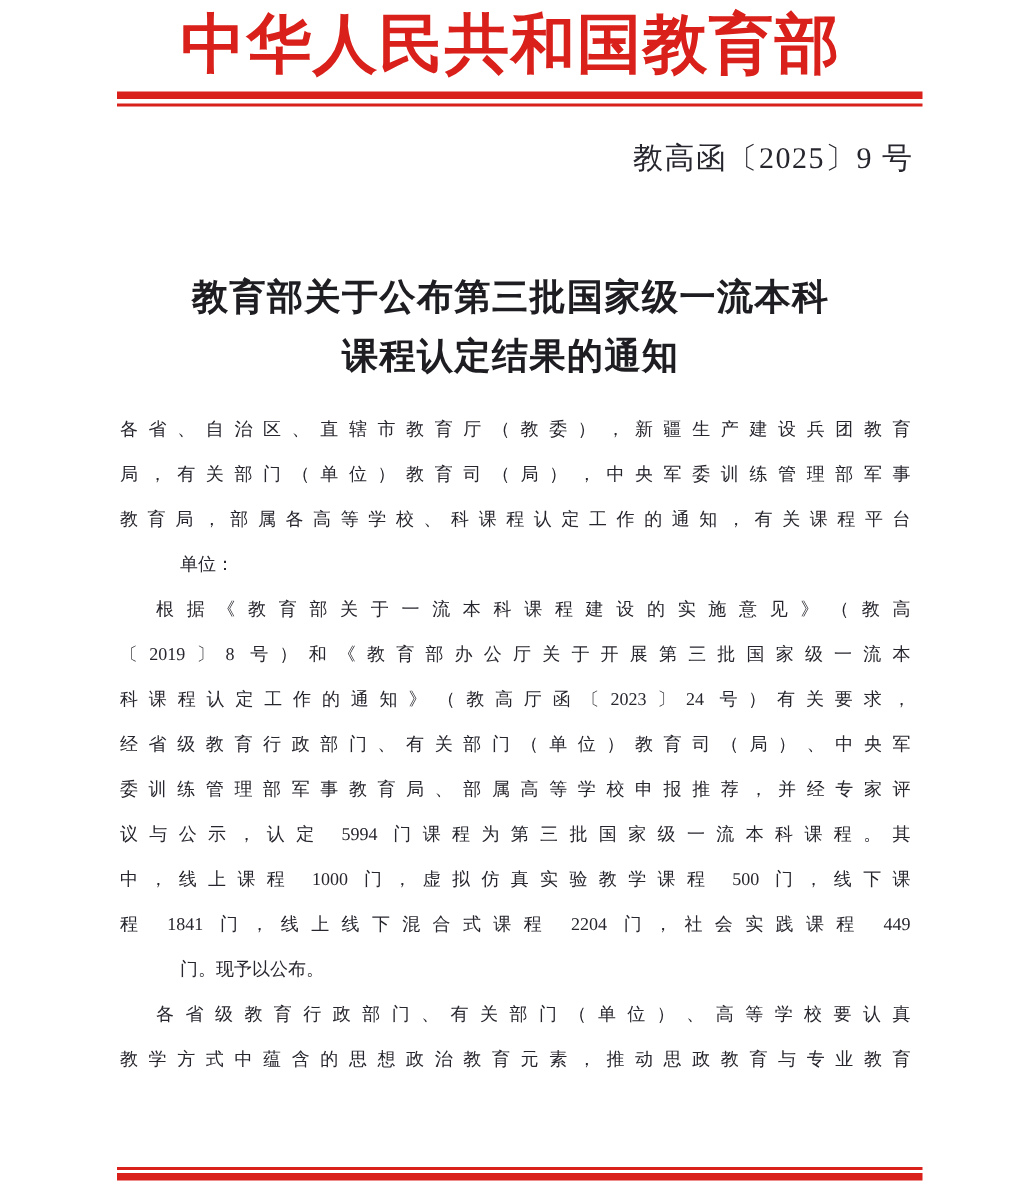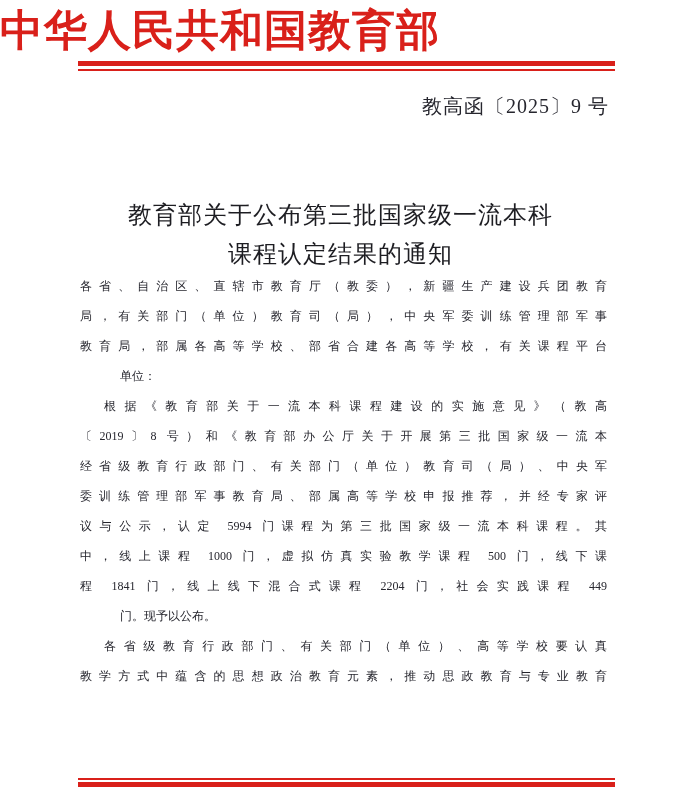--- a/index.html
+++ b/index.html
@@ -13,21 +13,21 @@
     position:relative;
     width:681px;
     height:789px;
     background:#ffffff;
     overflow:hidden;
     font-family:"Liberation Serif","DejaVu Serif",serif;
   }
   .org-title{
     position:absolute;
     left:0; right:0; top:6px;
-    text-align:left;
+    text-align:center;
     color:var(--accent-red,#d9201a);
     font-size:43px;
     font-weight:bold;
     letter-spacing:1px;
     line-height:50px;
     white-space:nowrap;
   }
   .header-divider{
     position:absolute;
     left:78px; top:61px;
@@ -47,24 +47,24 @@
     position:absolute;
     right:72px; top:93px;
     color:var(--text-dark,#26262e);
     font-size:20px;
     line-height:26px;
     letter-spacing:1px;
     white-space:nowrap;
   }
   .notice-title{
     position:absolute;
-    left:0; right:0; top:196px;
+    left:0; right:0; top:180px;
     text-align:center;
     color:var(--title-black,#1d1d22);
-    font-weight:normal;
+    font-weight:bold;
     font-size:24px;
     line-height:38.5px;
     letter-spacing:1px;
   }
   .body-text{
     position:absolute;
     left:80px; top:271px;
     width:527px;
     color:var(--text-dark,#26262e);
     font-size:12px;
@@ -116,24 +116,25 @@
   <div class="doc-number">教高函〔2025〕9 号</div>
 
   <div class="notice-title">
     <div>教育部关于公布第三批国家级一流本科</div>
     <div>课程认定结果的通知</div>
   </div>
 
   <div class="body-text">
     <div class="line">各省、自治区、直辖市教育厅（教委），新疆生产建设兵团教育</div>
     <div class="line">局，有关部门（单位）教育司（局），中央军委训练管理部军事</div>
-    <div class="line">教育局，部属各高等学校、部省合建各高等学校，有关课程平台</div>
+    <div class="line">教育局，部属各高等学校、科课程认定工作的通知，有关课程平台</div>
     <div class="line plain">单位：</div>
     <div class="line indent">根据《教育部关于一流本科课程建设的实施意见》（教高</div>
     <div class="line">〔2019〕8 号）和《教育部办公厅关于开展第三批国家级一流本</div>
+    <div class="line">科课程认定工作的通知》（教高厅函〔2023〕24 号）有关要求，</div>
     <div class="line">经省级教育行政部门、有关部门（单位）教育司（局）、中央军</div>
     <div class="line">委训练管理部军事教育局、部属高等学校申报推荐，并经专家评</div>
     <div class="line">议与公示，认定 5994 门课程为第三批国家级一流本科课程。其</div>
     <div class="line">中，线上课程 1000 门，虚拟仿真实验教学课程 500 门，线下课</div>
     <div class="line">程 1841 门，线上线下混合式课程 2204 门，社会实践课程 449</div>
     <div class="line plain">门。现予以公布。</div>
     <div class="line indent">各省级教育行政部门、有关部门（单位）、高等学校要认真</div>
     <div class="line">教学方式中蕴含的思想政治教育元素，推动思政教育与专业教育</div>
   </div>
 

